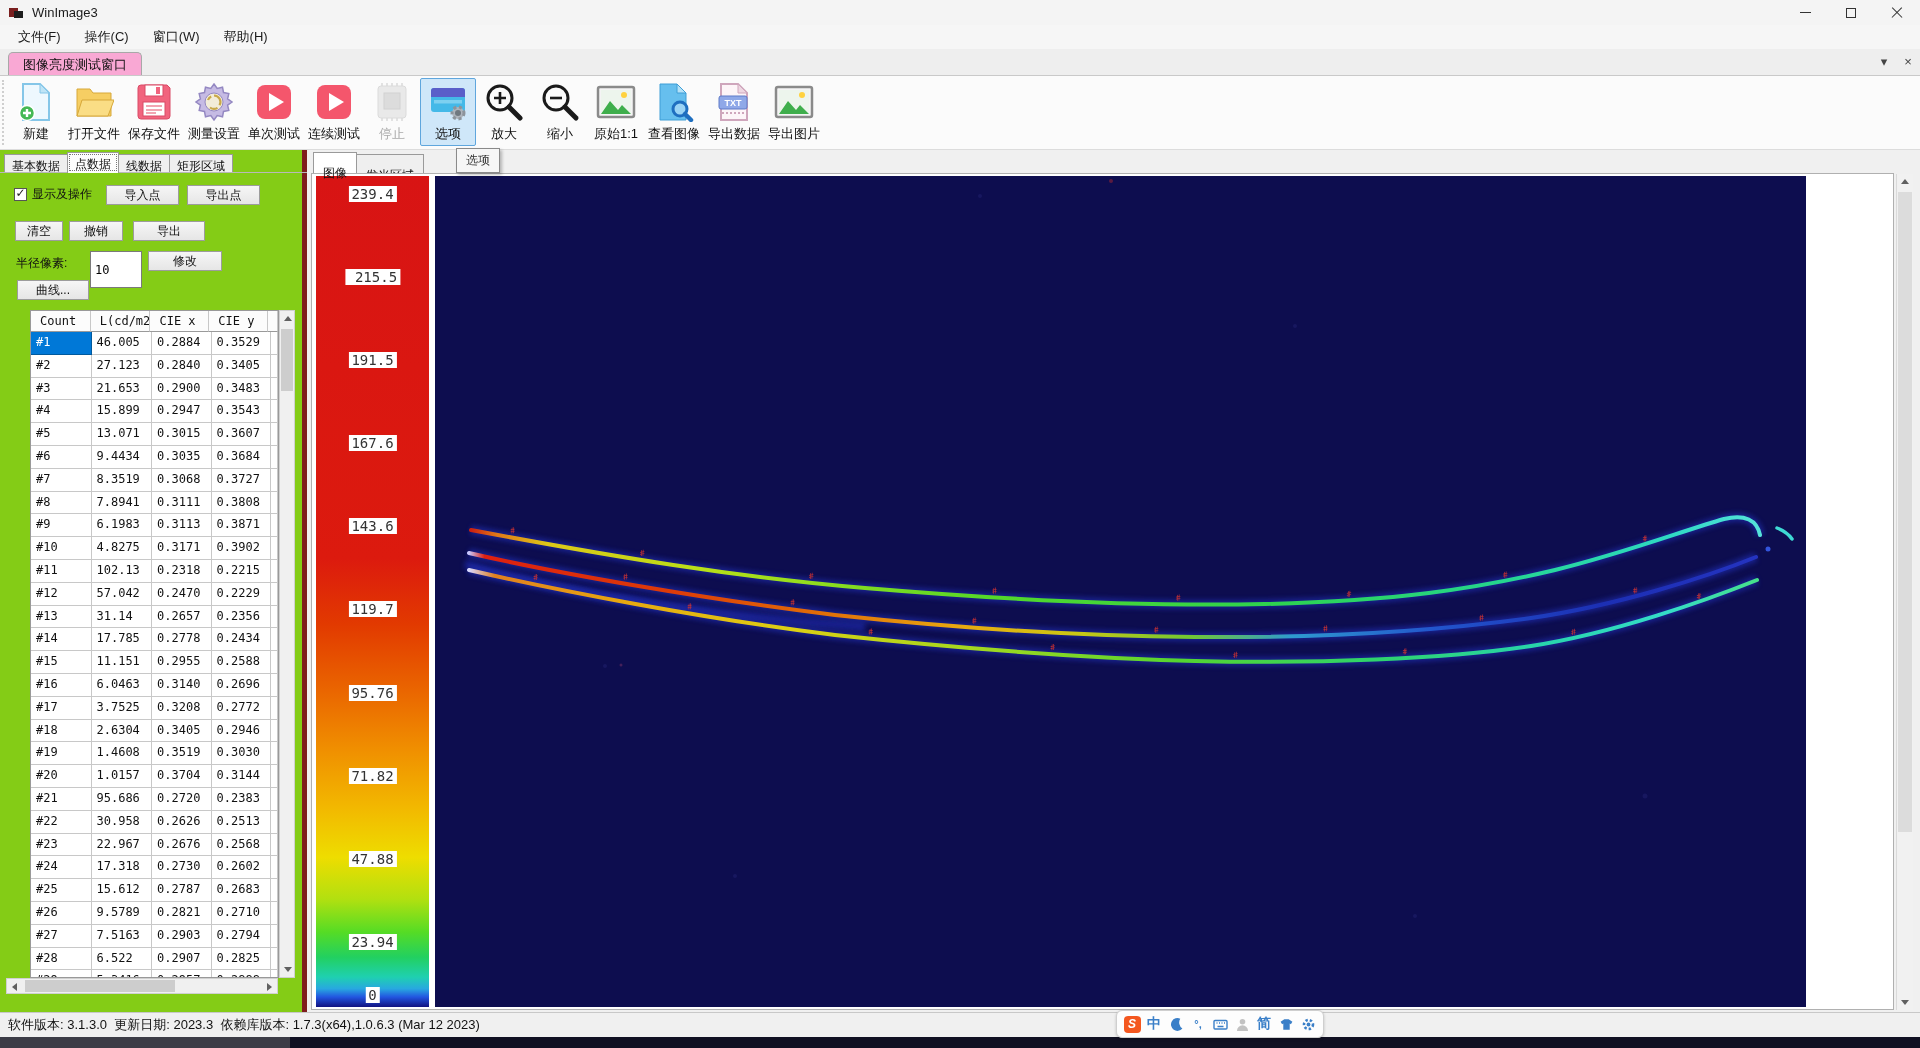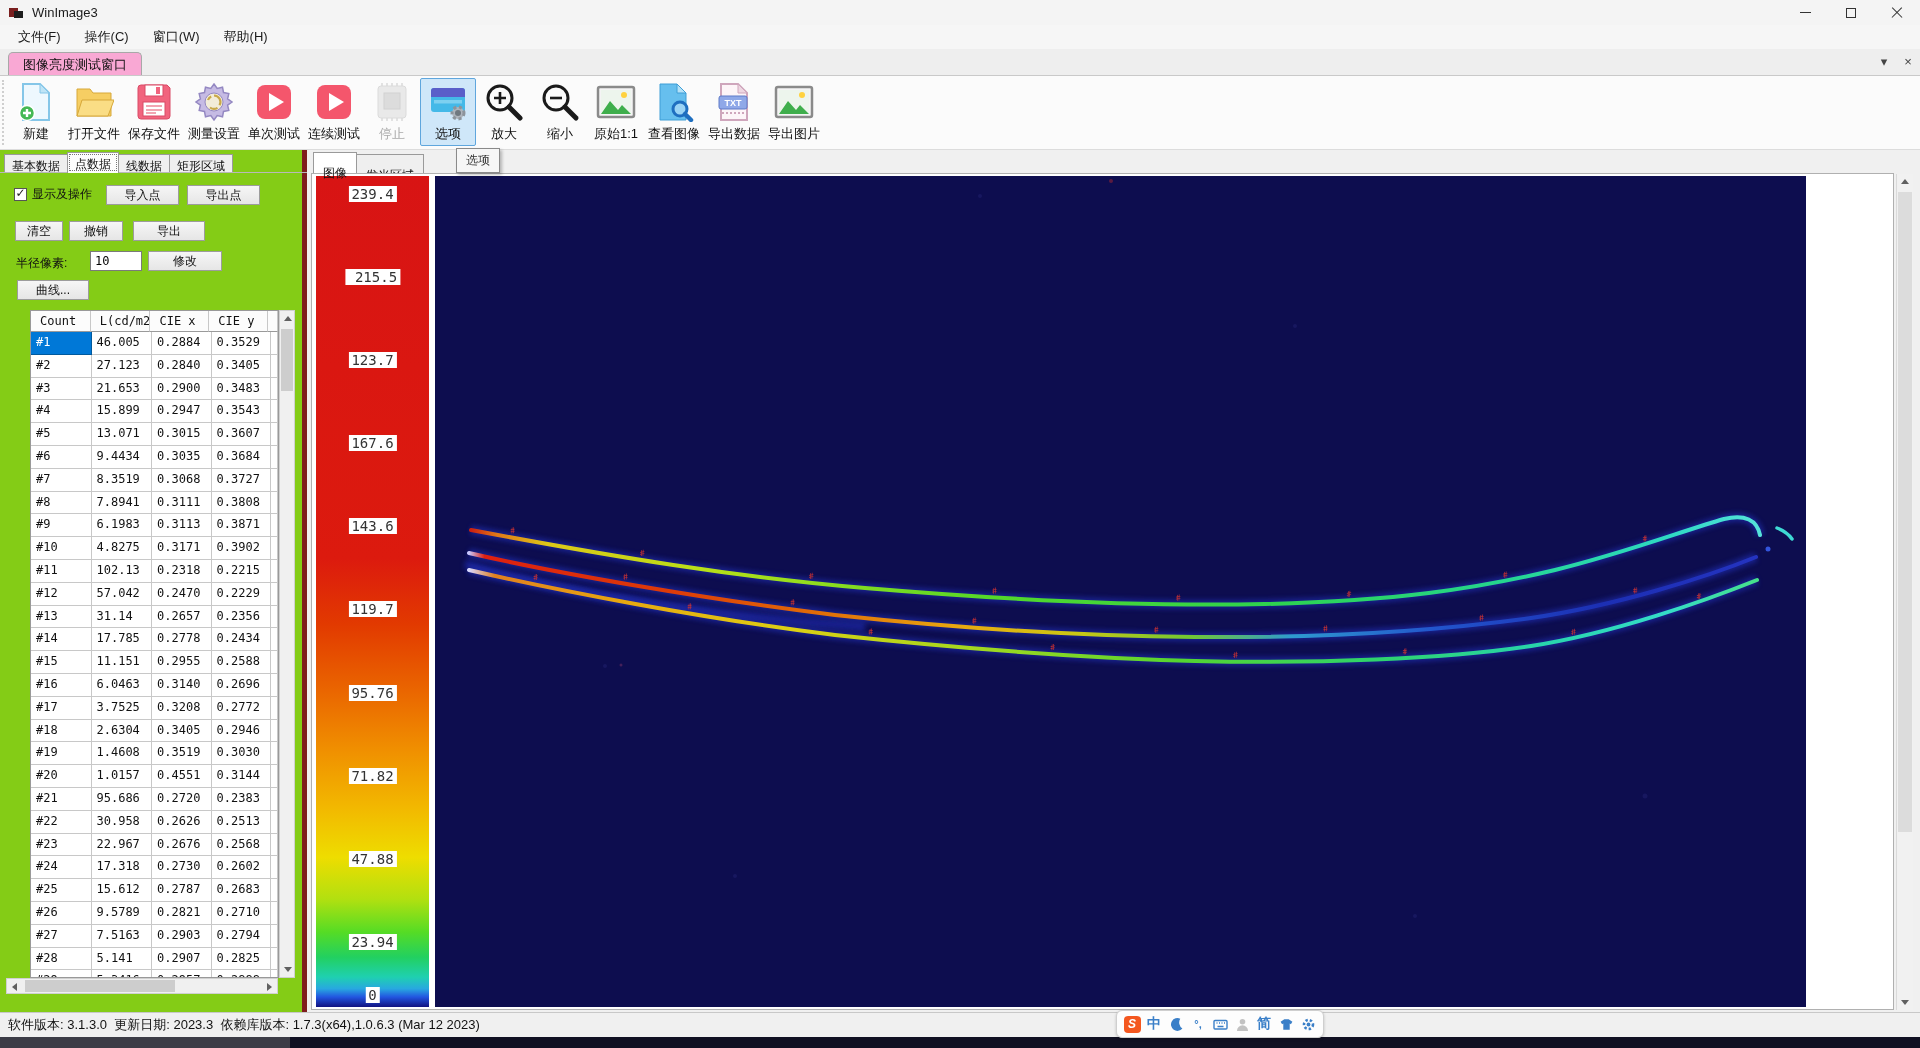--- a/index.html
+++ b/index.html
@@ -55,21 +55,21 @@
   .checkbox.checked::after { content:"✓"; position:absolute; left:0.5px; top:-3px; font-size:12px; color:#222; font-weight:bold; }
   .chk-label { font-size:12px; color:#111; margin-left:5px; }
 
   .btn { display:inline-block; background:linear-gradient(#f6f6f6,#e6e6e6); border:1px solid #9c9c9c; font-size:12px; color:#111; text-align:center; line-height:18px; height:20px; }
   .btn-import { position:absolute; left:106px; top:35px; width:73px; }
   .btn-exportp { position:absolute; left:187px; top:35px; width:73px; }
   .btn-clear { position:absolute; left:15px; top:71px; width:48px; }
   .btn-undo { position:absolute; left:69px; top:71px; width:54px; }
   .btn-export { position:absolute; left:133px; top:71px; width:72px; }
   .radius-label { position:absolute; left:16px; top:105px; font-size:12px; color:#111; }
-  .radius-input { position:absolute; left:90px; top:101px; width:52px; height:20px; border:1px solid #7a7a7a; font-size:12px; padding-left:4px; font-family:"DejaVu Sans Mono",monospace; background:#fff; }
+  .radius-input { position:absolute; left:90px; top:101px; width:52px; height:37px; border:1px solid #7a7a7a; font-size:12px; padding-left:4px; font-family:"DejaVu Sans Mono",monospace; background:#fff; }
   .btn-modify { position:absolute; left:148px; top:101px; width:74px; }
   .btn-curve { position:absolute; left:17px; top:130px; width:72px; }
 
   
   .table-wrap { position:absolute; left:30px; top:160px; width:249px; height:668px; background:#fff; border:1px solid #999; overflow:hidden; }
   .tr { display:flex; height:22.8px;justify-content:flex-end; }
   .tr.head { height:21px; }
   .td { border-right:1px solid #c8c8c8; border-bottom:1px solid #c8c8c8; font-family:"DejaVu Sans Mono","Liberation Mono",monospace; font-size:12px; color:#111; padding:3px 0 0 5px; overflow:hidden; white-space:nowrap; }
   .tr .td:nth-child(1){ width:61px; } .tr .td:nth-child(2){ width:61px; }
   .tr .td:nth-child(3){ width:60px; } .tr .td:nth-child(4){ width:60px; }
@@ -478,21 +478,21 @@
           <div class="tr">
             <div class="td">#19</div>
             <div class="td">1.4608</div>
             <div class="td">0.3519</div>
             <div class="td">0.3030</div>
             <div class="td"></div>
           </div>
           <div class="tr">
             <div class="td">#20</div>
             <div class="td">1.0157</div>
-            <div class="td">0.4551</div>
+            <div class="td">0.3704</div>
             <div class="td">0.3144</div>
             <div class="td"></div>
           </div>
           <div class="tr">
             <div class="td">#21</div>
             <div class="td">95.686</div>
             <div class="td">0.2720</div>
             <div class="td">0.2383</div>
             <div class="td"></div>
           </div>
@@ -533,21 +533,21 @@
           </div>
           <div class="tr">
             <div class="td">#27</div>
             <div class="td">7.5163</div>
             <div class="td">0.2903</div>
             <div class="td">0.2794</div>
             <div class="td"></div>
           </div>
           <div class="tr">
             <div class="td">#28</div>
-            <div class="td">5.141</div>
+            <div class="td">6.522</div>
             <div class="td">0.2907</div>
             <div class="td">0.2825</div>
             <div class="td"></div>
           </div>
           <div class="tr">
             <div class="td">#29</div>
             <div class="td">5.3416</div>
             <div class="td">0.2957</div>
             <div class="td">0.2888</div>
             <div class="td"></div>
@@ -568,21 +568,21 @@
 
     <div class="right-panel">
       <div class="viewer-tabs" id="viewer-tabs">
           <span class="vtab active">图像</span>
           <span class="vtab">发光区域</span>
         </div>
       <div class="viewer">
         <div class="colorbar" id="colorbar">
             <div class="cb-label" style="top: 1.2%;">239.4</div>
             <div class="cb-label" style="top: 11.2%; padding-left: 10px;">215.5</div>
-            <div class="cb-label" style="top: 21.2%;">123.7</div>
+            <div class="cb-label" style="top: 21.2%;">191.5</div>
             <div class="cb-label" style="top: 31.2%;">167.6</div>
             <div class="cb-label" style="top: 41.2%;">143.6</div>
             <div class="cb-label" style="top: 51.2%;">119.7</div>
             <div class="cb-label" style="top: 61.2%;">95.76</div>
             <div class="cb-label" style="top: 71.2%;">71.82</div>
             <div class="cb-label" style="top: 81.2%;">47.88</div>
             <div class="cb-label" style="top: 91.2%;">23.94</div>
             <div class="cb-label" style="top: 97.6%;">0</div>
           </div>
 

